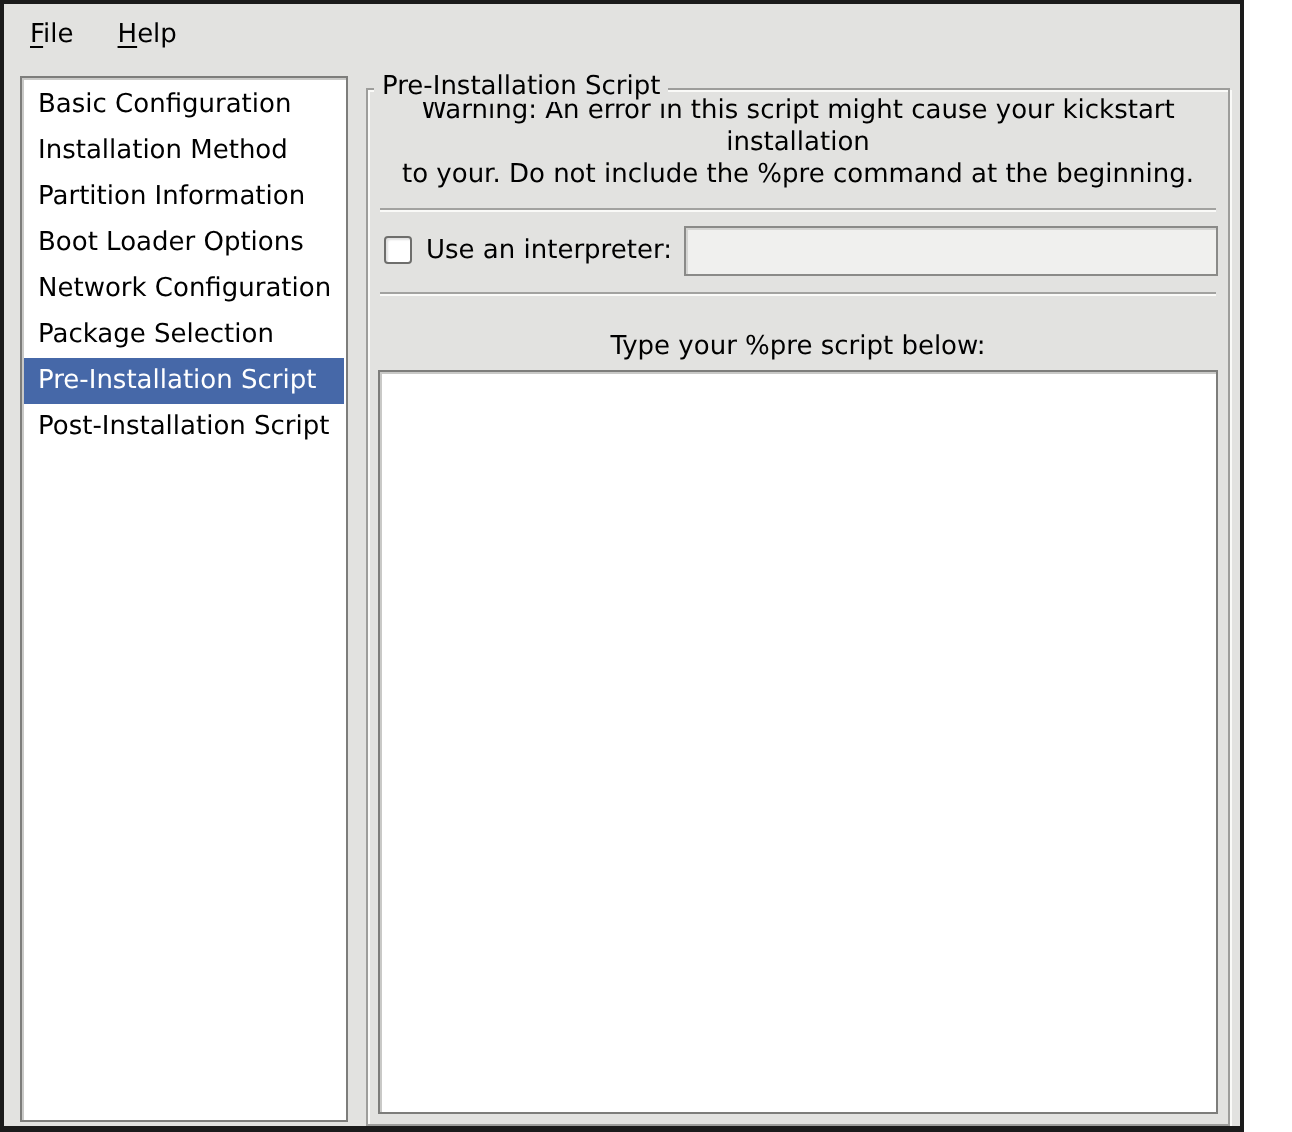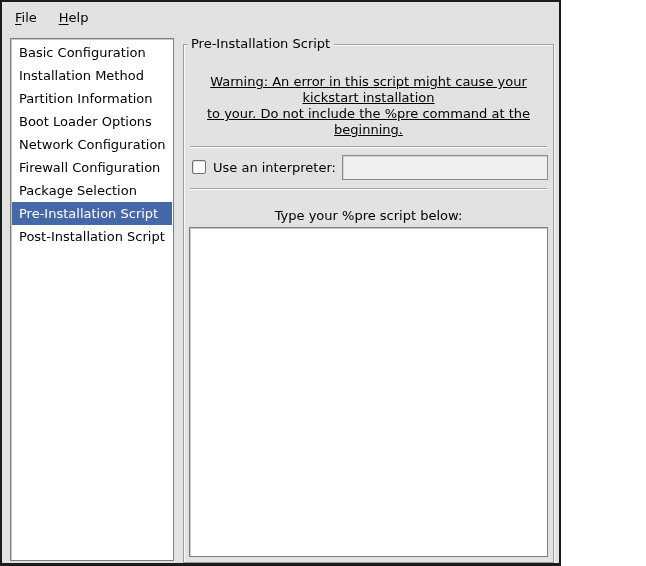--- a/index.html
+++ b/index.html
@@ -14,21 +14,21 @@
     --window_border: #1b1b1b;
   }
   * { box-sizing: border-box; margin: 0; padding: 0; }
   html, body { background: #fff; }
   body {
     font-family: "DejaVu Sans", "Liberation Sans", sans-serif;
     font-size: 13px;
     color: #000;
   }
   .window {
-    width: 561px;
+    width: 622px;
     height: 566px;
     background: var(--window_bg);
     border: 2px solid var(--window_border);
     border-bottom-width: 3px;
     display: flex;
     flex-direction: column;
     overflow: hidden;
   }
   
   .menubar {
@@ -95,24 +95,23 @@
   }
   .frame-title {
     position: absolute;
     top: -9px;
     left: 3px;
     background: var(--window_bg);
     padding: 0 4px;
     white-space: nowrap;
   }
   .warning {
-    margin-top: 29px;
+    margin-top: 3px;
     text-align: center;
     line-height: 16px;
-    text-decoration: underline;
   }
   .hsep {
     height: 0;
     border-top: 1px solid #a2a2a0;
     box-shadow: 0 1px 0 var(--groove_light);
     margin: 8px 1px 0 1px;
   }
   .interp-row {
     display: flex;
     align-items: center;
@@ -171,21 +170,20 @@
   </div>
 
   <div class="main">
 
     <div class="sidebar" id="sidebar">
         <div class="sidebar-item">Basic Configuration</div>
         <div class="sidebar-item">Installation Method</div>
         <div class="sidebar-item">Partition Information</div>
         <div class="sidebar-item">Boot Loader Options</div>
         <div class="sidebar-item">Network Configuration</div>
-        <div class="sidebar-item">Firewall Configuration</div>
         <div class="sidebar-item">Package Selection</div>
         <div class="sidebar-item selected">Pre-Installation Script</div>
         <div class="sidebar-item">Post-Installation Script</div>
       </div>
 
     <div class="content">
       <div class="frame">
 
         <span class="frame-title">Pre-Installation Script</span>
 

